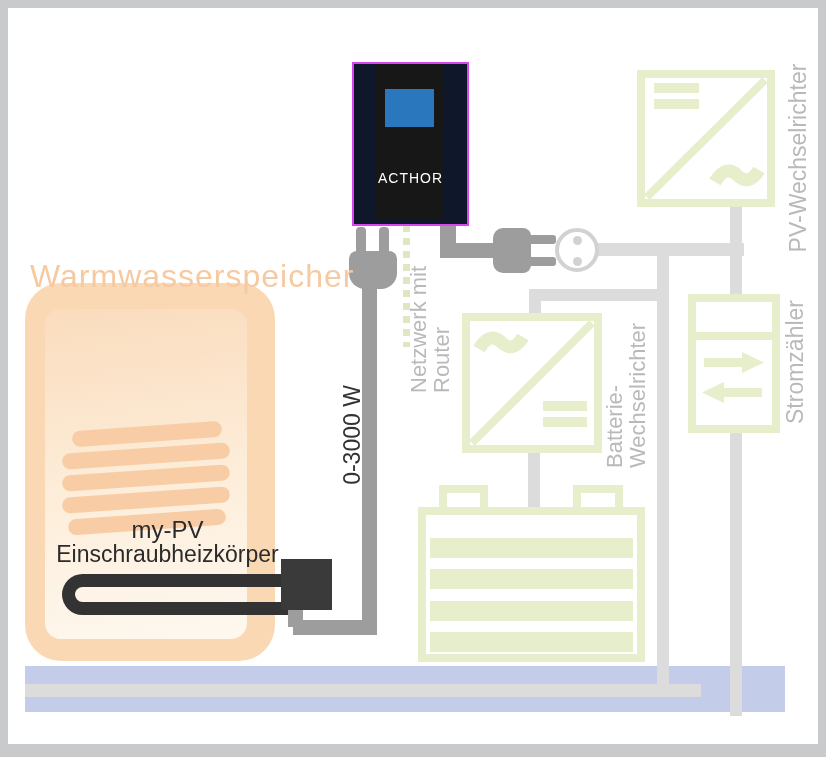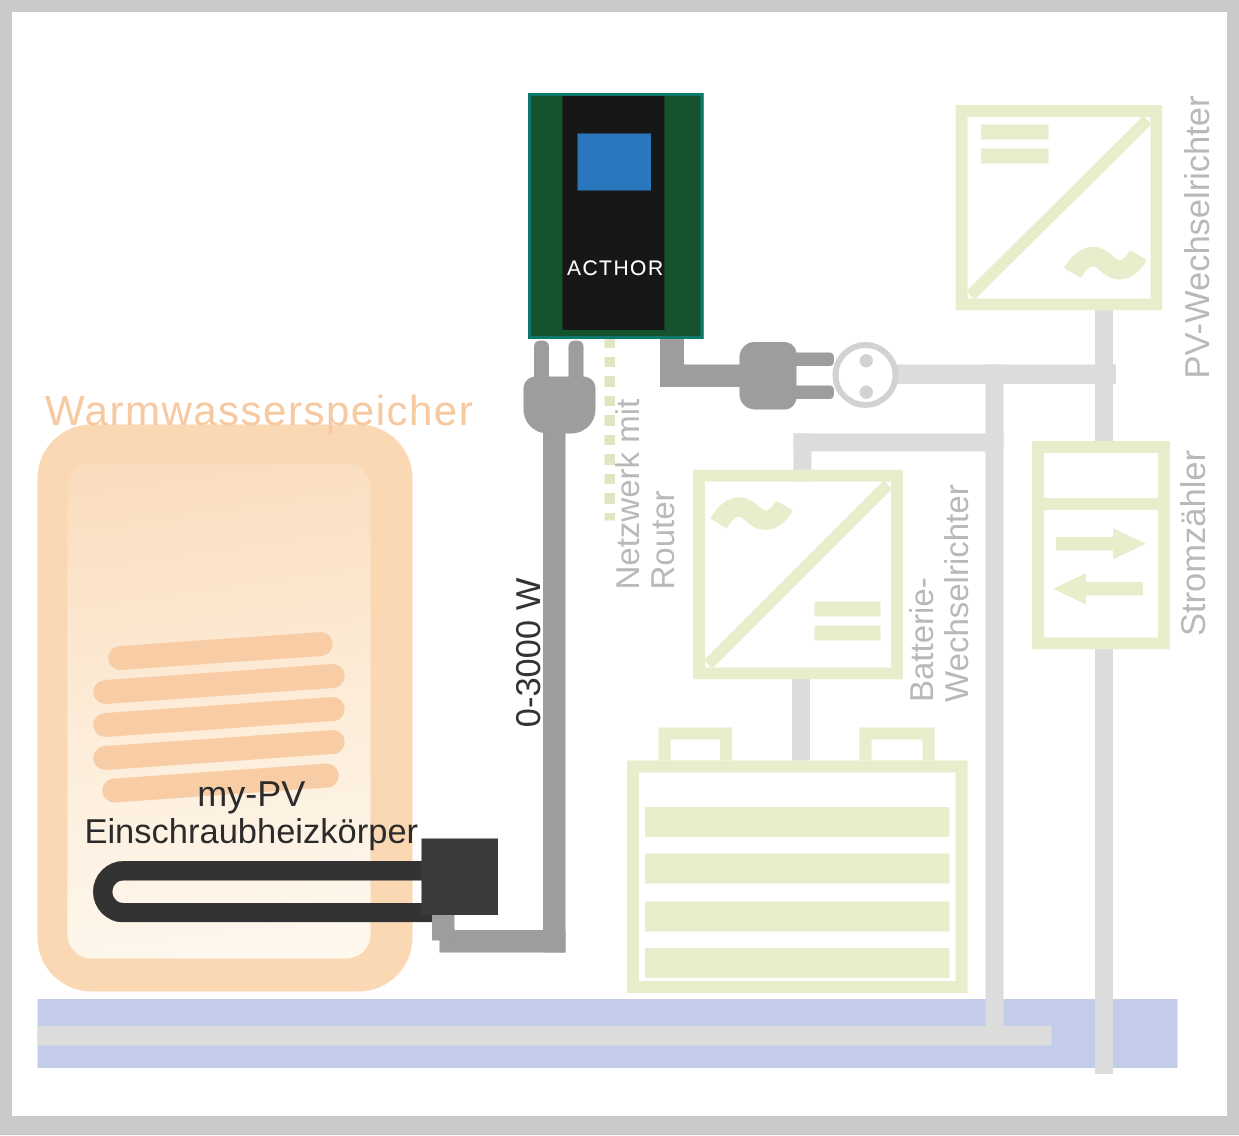--- a/index.html
+++ b/index.html
@@ -30,42 +30,42 @@
   .bus-stripe{left:25px;top:684px;width:676px;height:13px;z-index:2;}
   
   .tank{left:25px;top:283px;width:250px;height:378px;border-radius:36px;background:var(--tank-peach);z-index:1;}
   .tank-inner{left:45px;top:309px;width:202px;height:330px;border-radius:16px;
     background:linear-gradient(172deg,#fadcbd 0%,#fdeedb 55%,#fef8ef 100%);z-index:2;}
   .coil-bar{height:16px;border-radius:9px;background:var(--coil-peach);transform:rotate(-4deg);z-index:2;}
   .heater-u{left:62px;top:574px;width:226px;height:41px;box-sizing:border-box;
     border:13px solid #333;border-right:none;border-radius:21px 0 0 21px;z-index:4;background:transparent;}
   .heater-block{left:281px;top:559px;width:51px;height:51px;background:var(--dark);z-index:4;}
   
-  .acthor{left:352px;top:62px;width:113px;height:160px;border:2px solid #0f766e;background:#14532d;z-index:5;}
+  .acthor{left:352px;top:62px;width:113px;height:160px;border:2px solid #d946ef;background:#0f172a;z-index:5;}
   .acthor-panel{left:21px;top:0;width:68px;height:156px;background:#171717;}
   .acthor-screen{left:31px;top:25px;width:49px;height:38px;background:var(--screen-blue);}
   .acthor-name{left:0;top:106px;width:113px;text-align:center;color:#fff;font-size:14px;letter-spacing:1px;}
   
   .prong-v{width:10px;height:28px;background:var(--cable-gray);border-radius:4px;z-index:4;}
   .plug-body-left{left:349px;top:251px;width:48px;height:38px;background:var(--cable-gray);
     border-radius:8px 8px 16px 16px;z-index:4;}
   .plug-body-right{left:493px;top:228px;width:38px;height:45px;background:var(--cable-gray);
     border-radius:10px 8px 8px 10px;z-index:4;}
   .prong-h{width:28px;height:9px;background:var(--cable-gray);border-radius:3px;z-index:4;}
   .socket{left:555px;top:228px;width:44px;height:44px;border-radius:50%;background:#fff;
     border:4px solid #d2d2d2;box-sizing:border-box;z-index:4;}
   .socket-dot{width:9px;height:9px;border-radius:50%;background:#d2d2d2;z-index:5;}
   
   .dotline{left:403px;top:225px;width:7px;height:122px;z-index:2;
     background:repeating-linear-gradient(180deg,#dfe7c2 0 7px,transparent 7px 13px);}
   
   .t{z-index:6;white-space:nowrap;}
   .vlabel{transform:rotate(-90deg);transform-origin:center;z-index:6;}
   .gray-label{color:var(--label-gray);}
-  .tank-title{left:30px;top:258px;font-size:28px;letter-spacing:1px;color:var(--tank-label);}
+  .tank-title{left:30px;top:258px;font-size:32px;letter-spacing:1px;color:var(--tank-label);}
   .heater-t1{left:55px;top:516px;width:225px;text-align:center;font-size:24px;color:#2b2b2b;}
   .heater-t2{left:40px;top:541px;width:255px;text-align:center;font-size:23px;color:#2b2b2b;}
   .power-label{left:297px;top:421px;width:112px;height:28px;text-align:center;font-size:23px;color:#333;}
   .network-label{left:362px;top:302px;width:136px;height:46px;font-size:22px;line-height:23px;text-align:left;}
   .pv-label{left:697px;top:145px;width:202px;height:26px;text-align:center;font-size:23px;}
   .meter-label{left:735px;top:351px;width:120px;height:26px;text-align:center;font-size:23px;}
   .batt-label{left:545px;top:364px;width:162px;height:46px;font-size:22px;line-height:23px;text-align:left;}
   
   .batt-box{box-sizing:border-box;border:8px solid var(--accent-green);background:#fff;}
   .batt-bar{background:var(--accent-green);z-index:3;}

